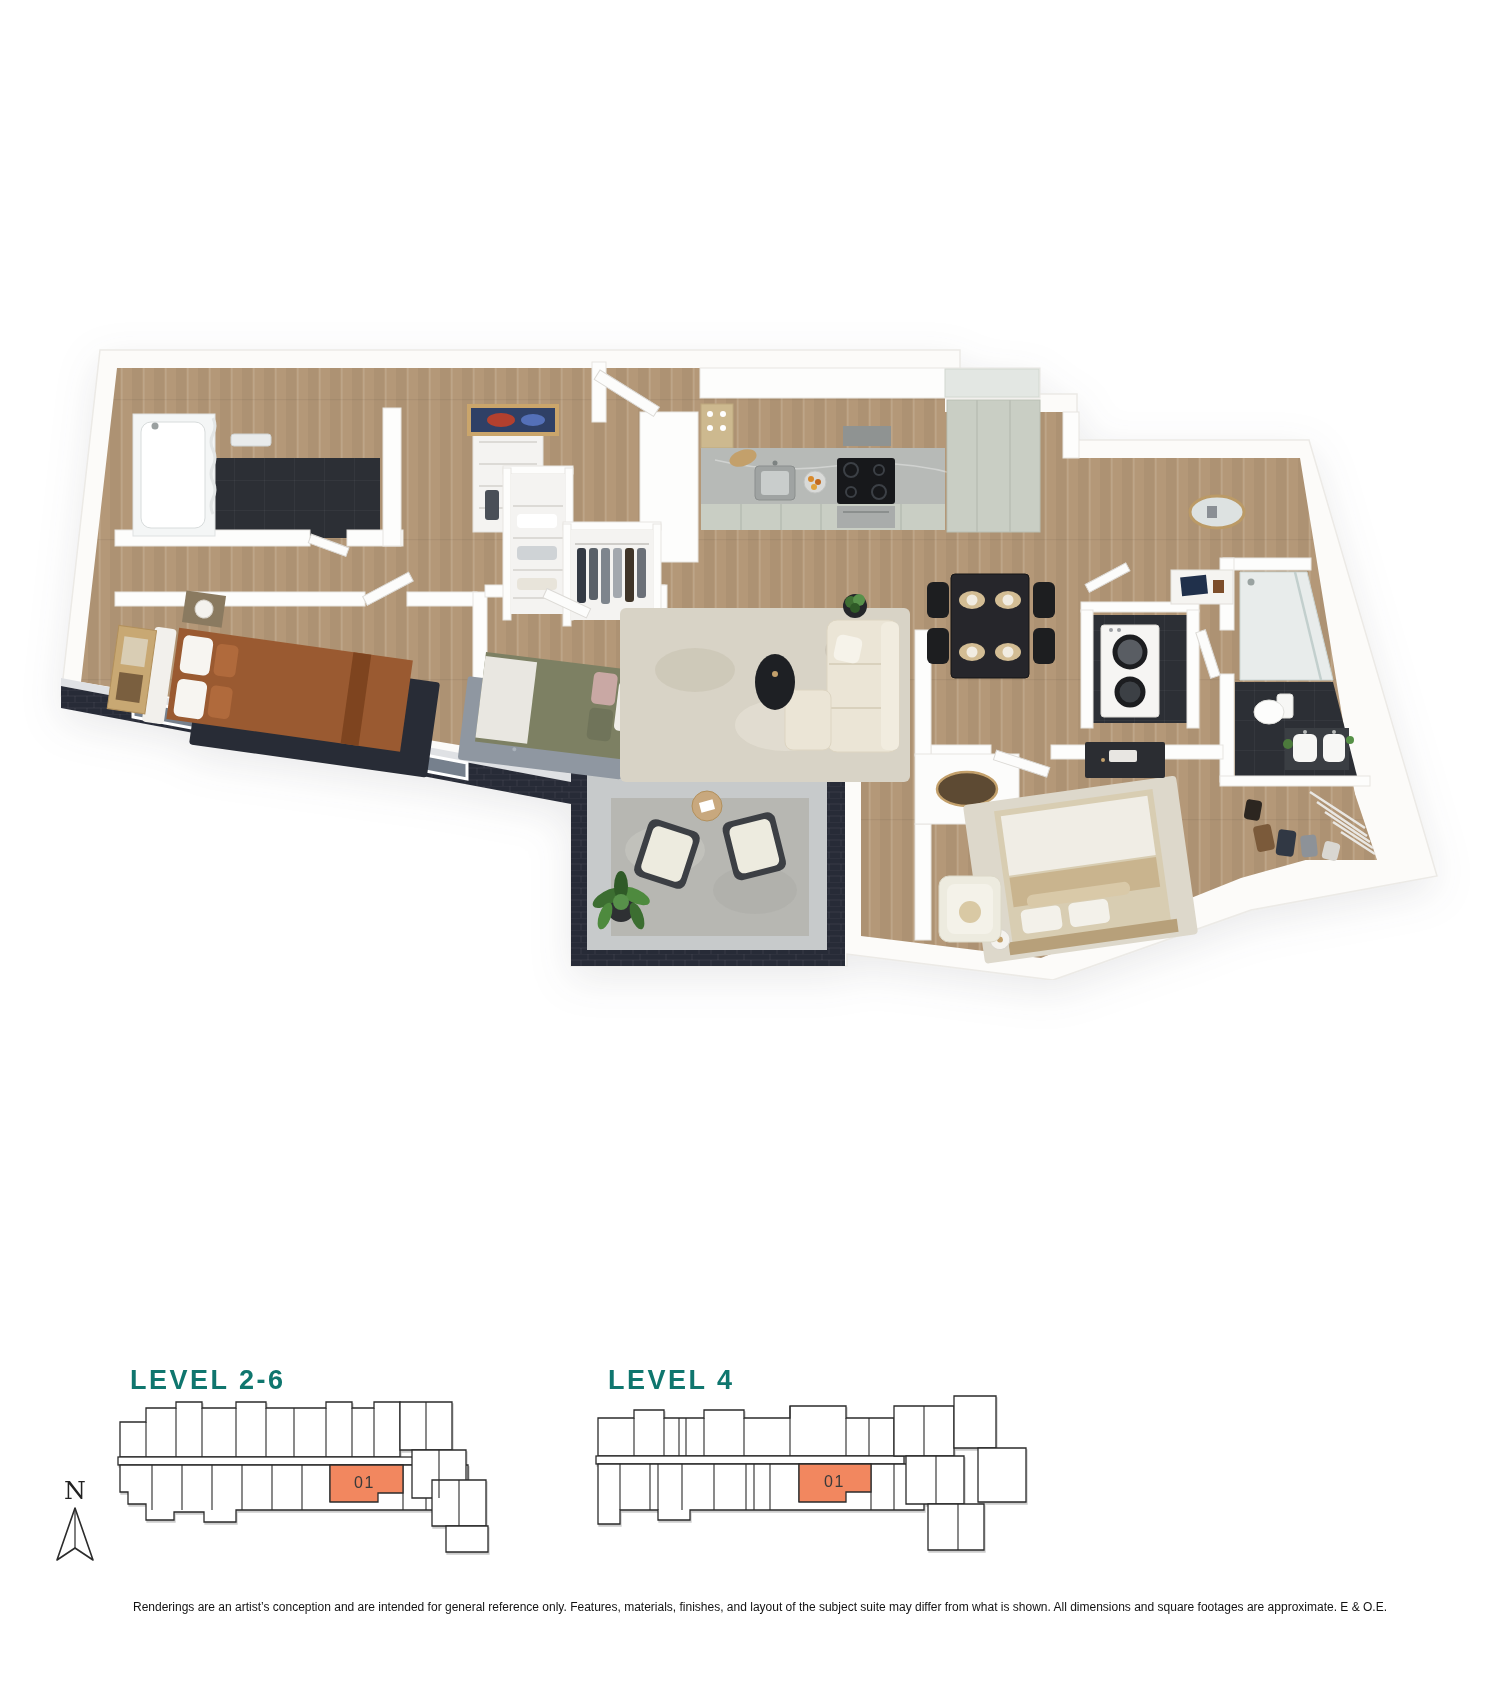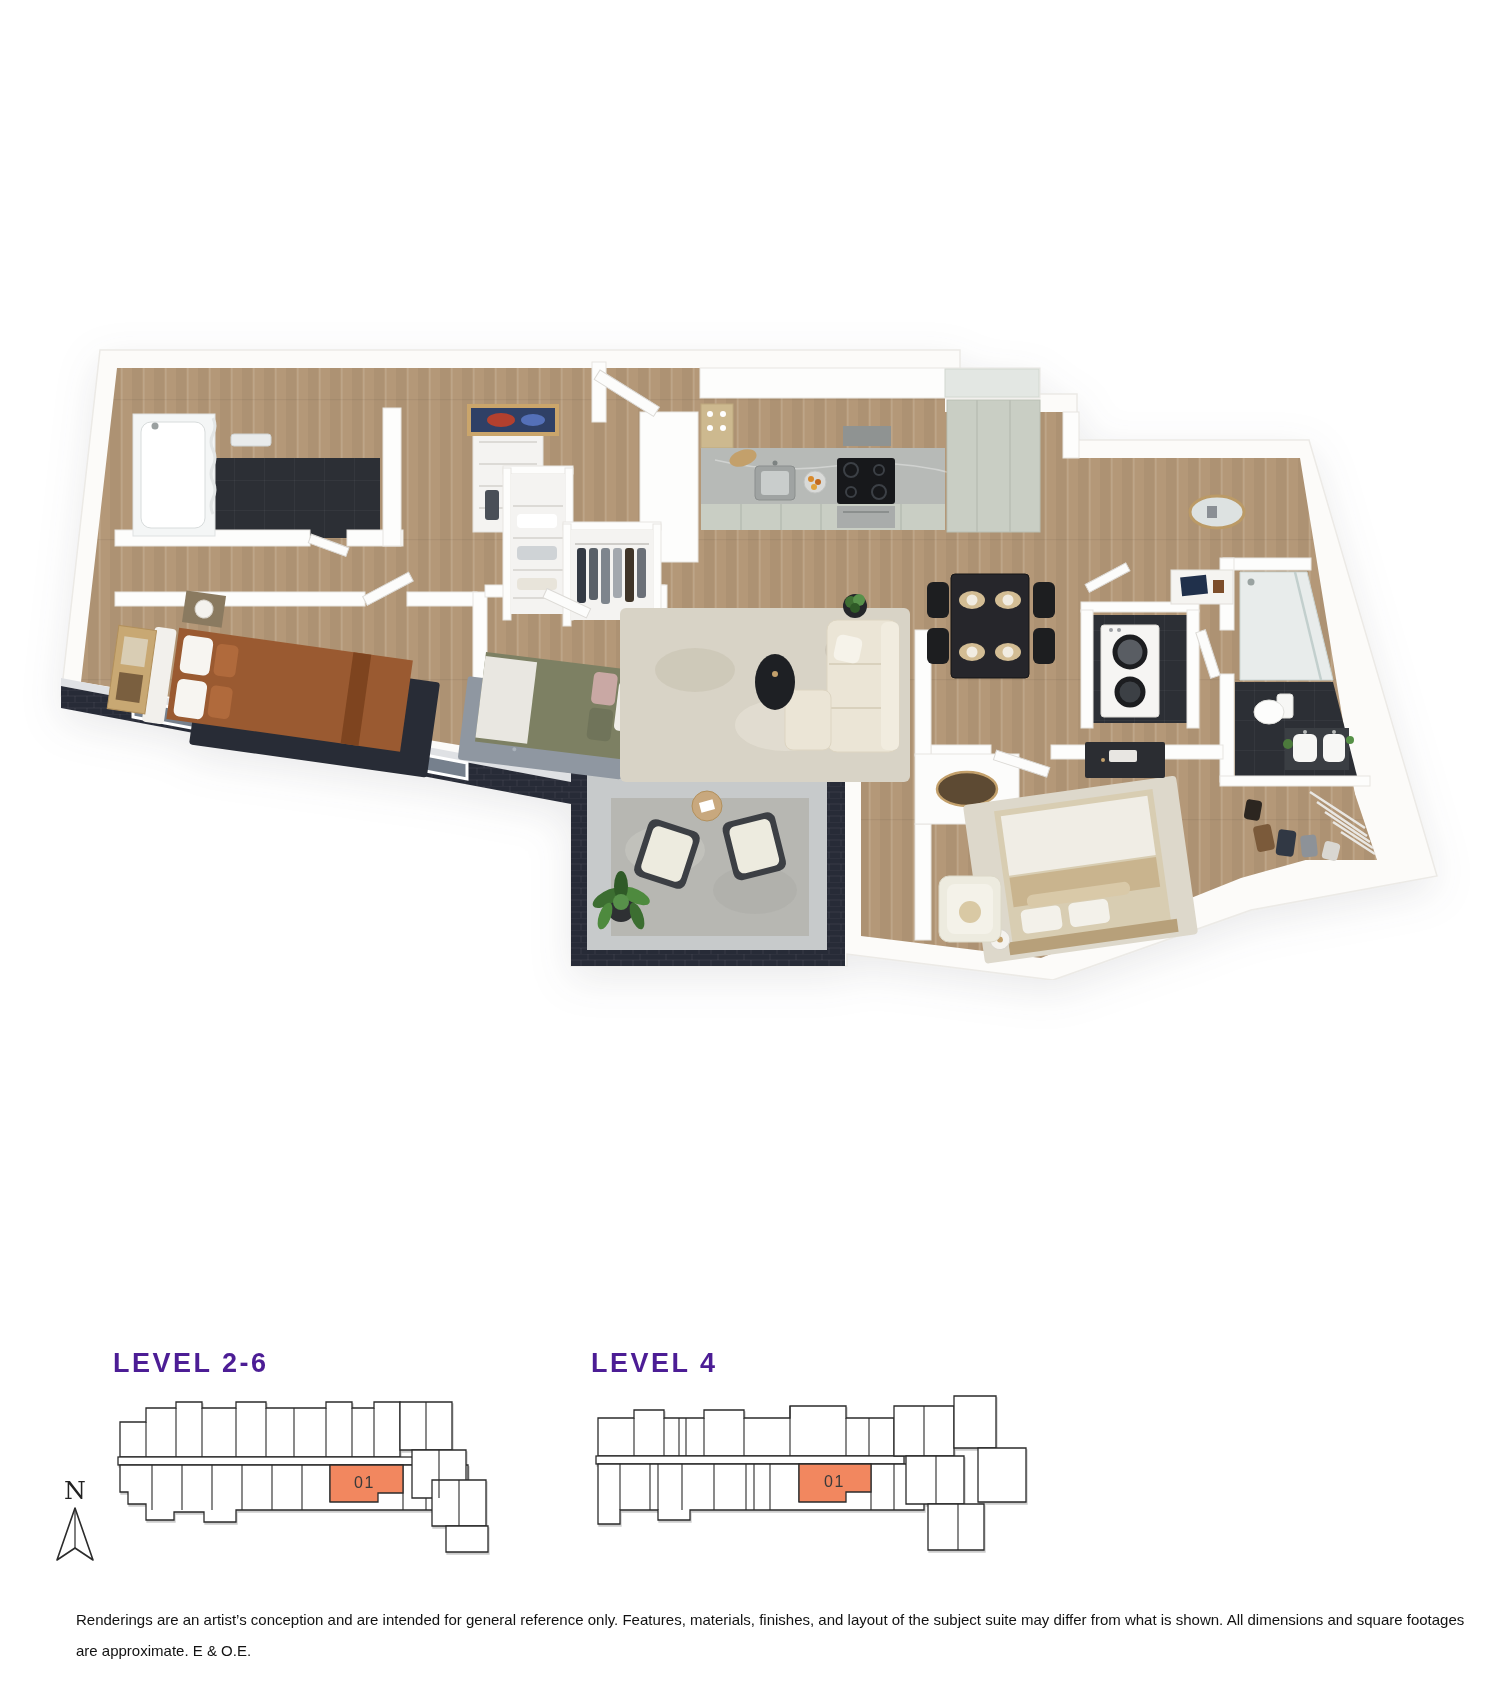--- a/index.html
+++ b/index.html
@@ -2,35 +2,35 @@
 <html><head>
 <meta charset="utf-8">
 <style>
   html,body{margin:0;padding:0;}
   body{
     width:1500px;height:1700px;position:relative;background:#ffffff;
     font-family:"Liberation Sans", sans-serif;color:#111;overflow:hidden;
   }
   .plan-svg{position:absolute;left:55px;top:330px;width:1390px;height:650px;
     filter:drop-shadow(0 12px 20px rgba(50,50,55,0.10));}
-  .kp-title{position:absolute;margin:0;font-size:27px;font-weight:700;
-    letter-spacing:2.5px;color:#4c1d95;}
+  .kp-title{position:absolute;margin:17px;font-size:27px;font-weight:700;
+    letter-spacing:2.5px;color:#0f766e;}
   .kp-title.l26{left:113px;top:1348px;}
   .kp-title.l7{left:591px;top:1348px;}
   .kp-svg{position:absolute;filter:drop-shadow(1px 2px 0px rgba(0,0,0,0.20));}
   .kp-svg.l26{left:116px;top:1392px;width:385px;height:165px;}
   .kp-svg.l7{left:594px;top:1392px;width:450px;height:165px;}
   .kp-line{fill:#ffffff;stroke:#2b2b2b;stroke-width:1.3;stroke-linejoin:miter;}
   .kp-div{stroke:#2b2b2b;stroke-width:1.1;}
   .kp-unit-label{font-family:"Liberation Sans",sans-serif;font-size:16px;
     letter-spacing:1.5px;fill:#3a3a3a;}
   .compass{position:absolute;left:53px;top:1478px;width:44px;text-align:center;}
   .compass .n{font-family:"DejaVu Serif", serif;font-size:25px;color:#222;line-height:26px;}
-  .disclaimer{position:absolute;left:60px;top:1588px;width:1392px;margin:16px;
-    font-size:15px;line-height:31px;color:#121212;}
+  .disclaimer{position:absolute;left:60px;top:1588px;width:1392px;margin:4px;
+    font-size:12px;line-height:31px;color:#121212;text-align:center;}
   .wallr{fill:#fdfdfc;stroke:#e7e5e1;stroke-width:1;}
   .doorslab{fill:#fcfcfb;stroke:#dcdad6;stroke-width:1;}
 </style>
 </head>
 <body>
 
 <svg class="plan-svg" viewBox="0 0 1390 650" aria-label="suite floor plan">
   <defs>
     <pattern id="wood" patternUnits="userSpaceOnUse" width="22" height="140">
       <rect width="22" height="140" fill="#b49878"></rect>

